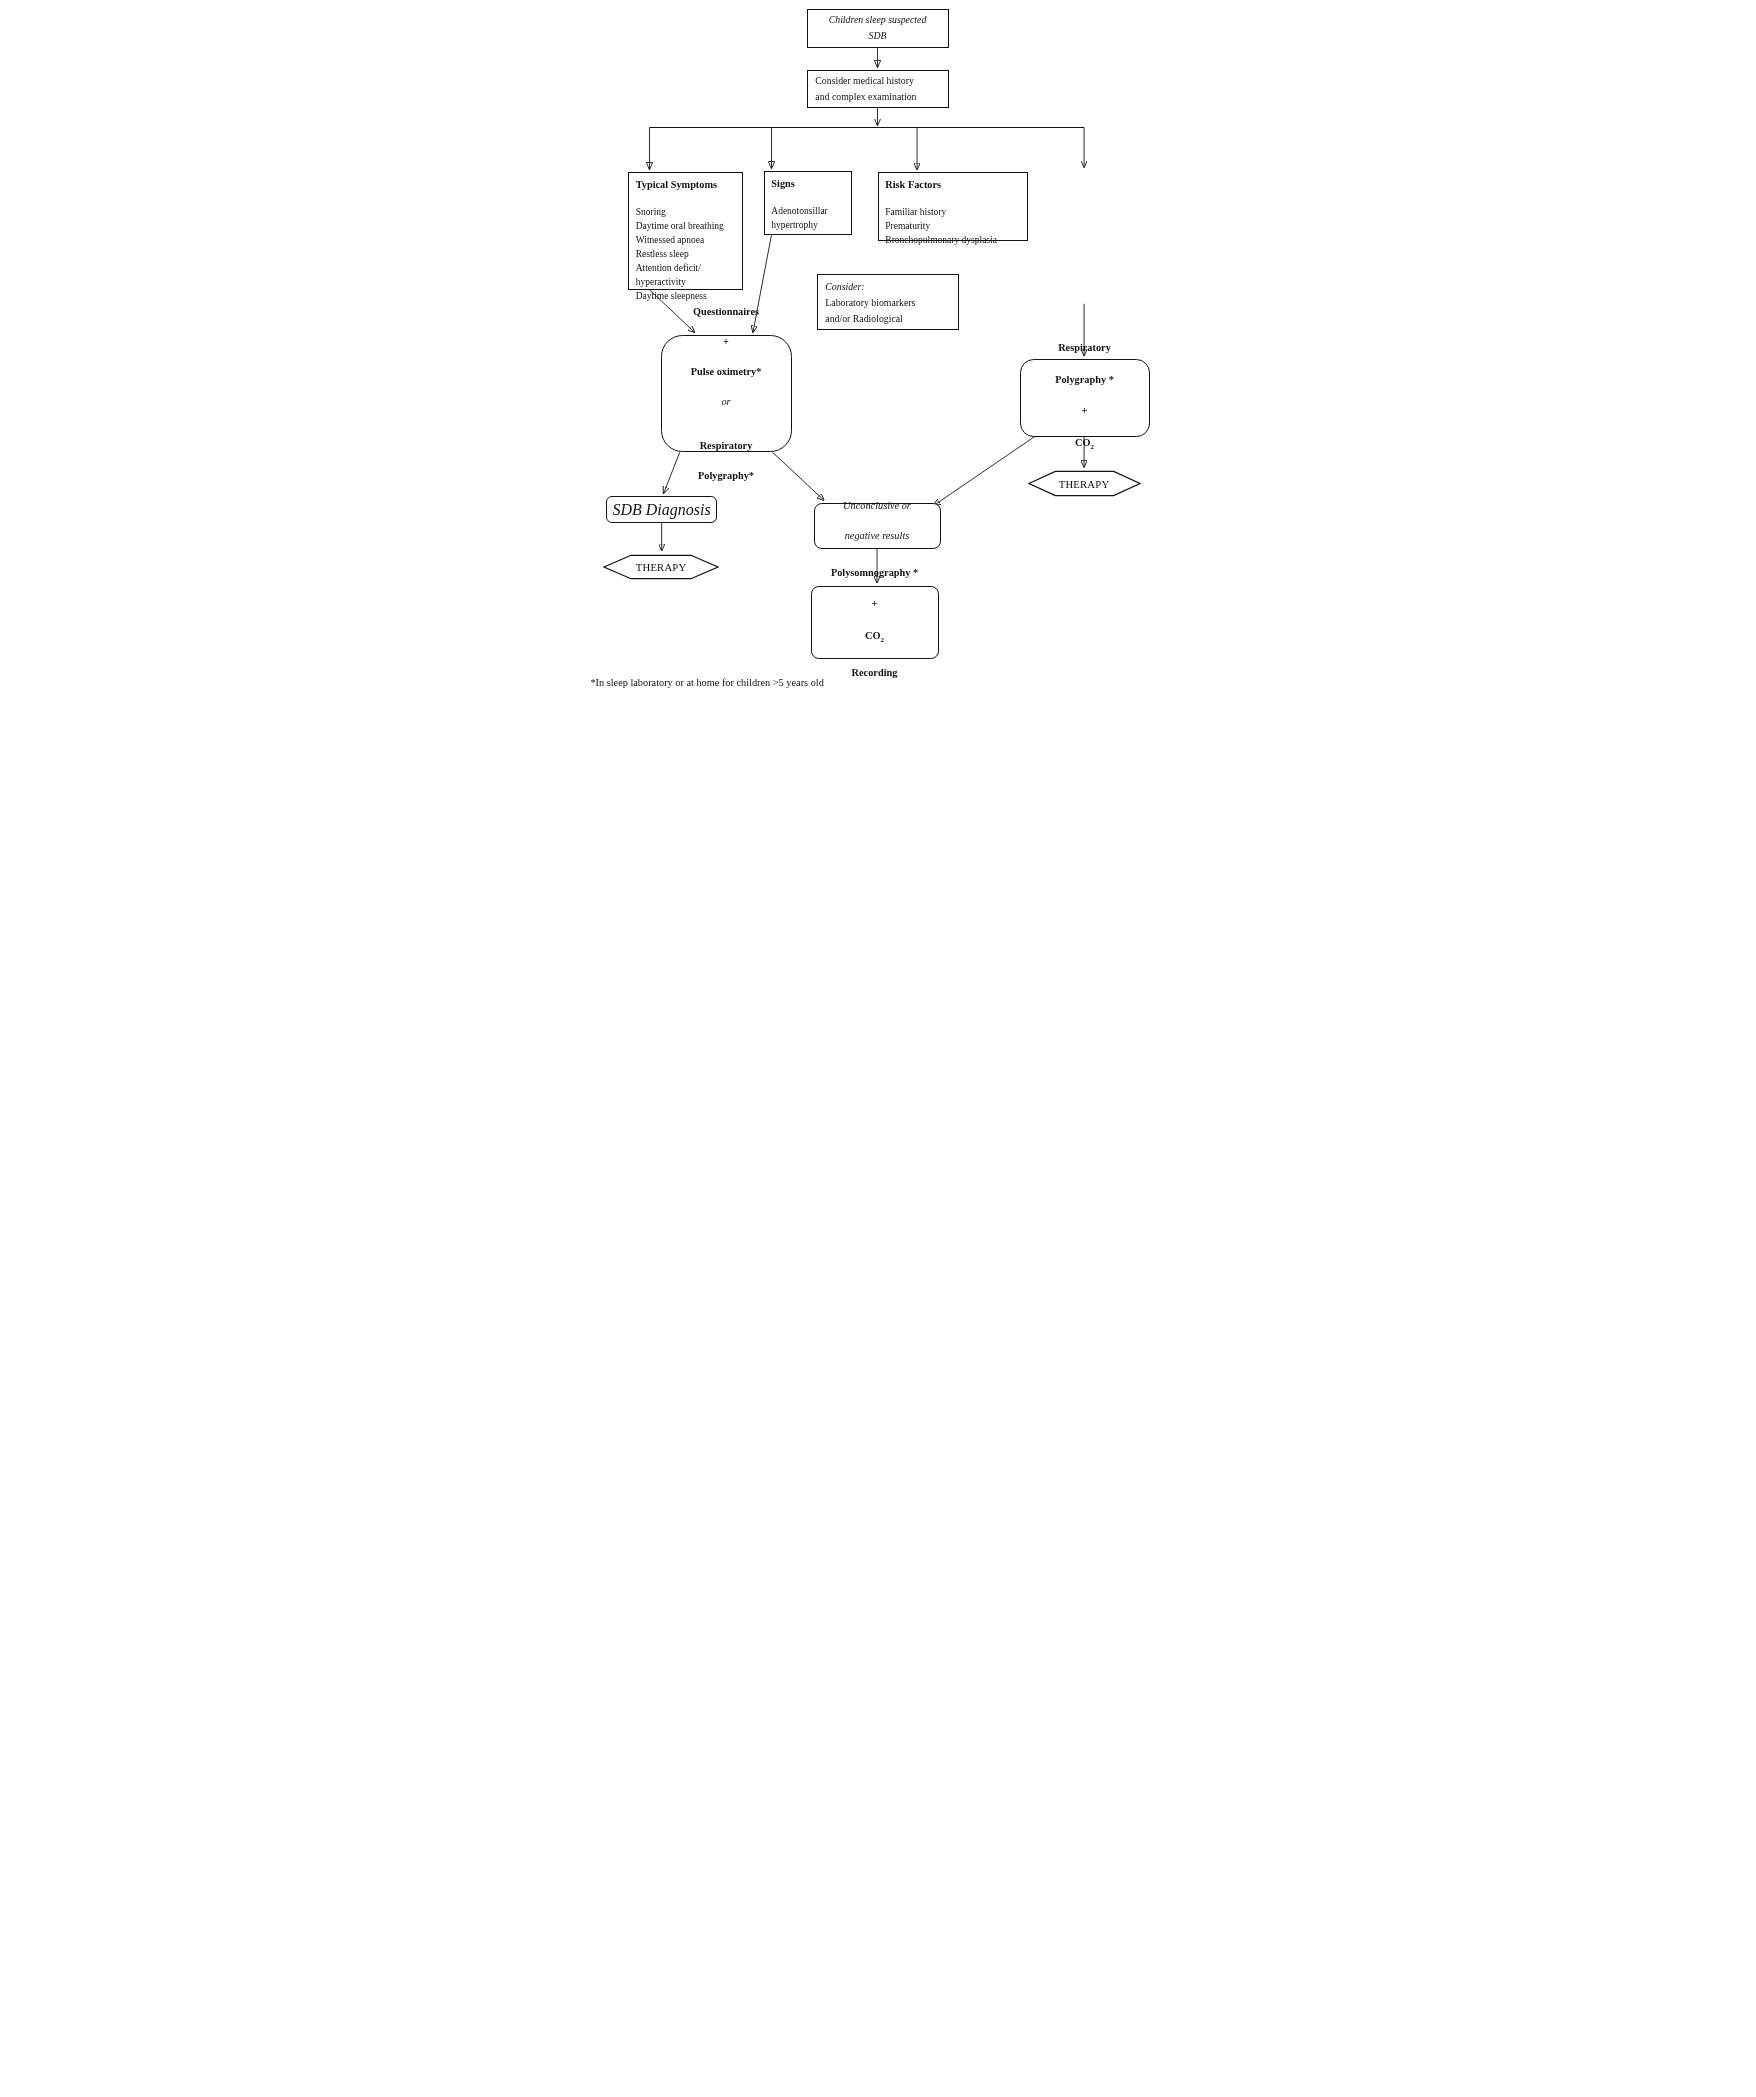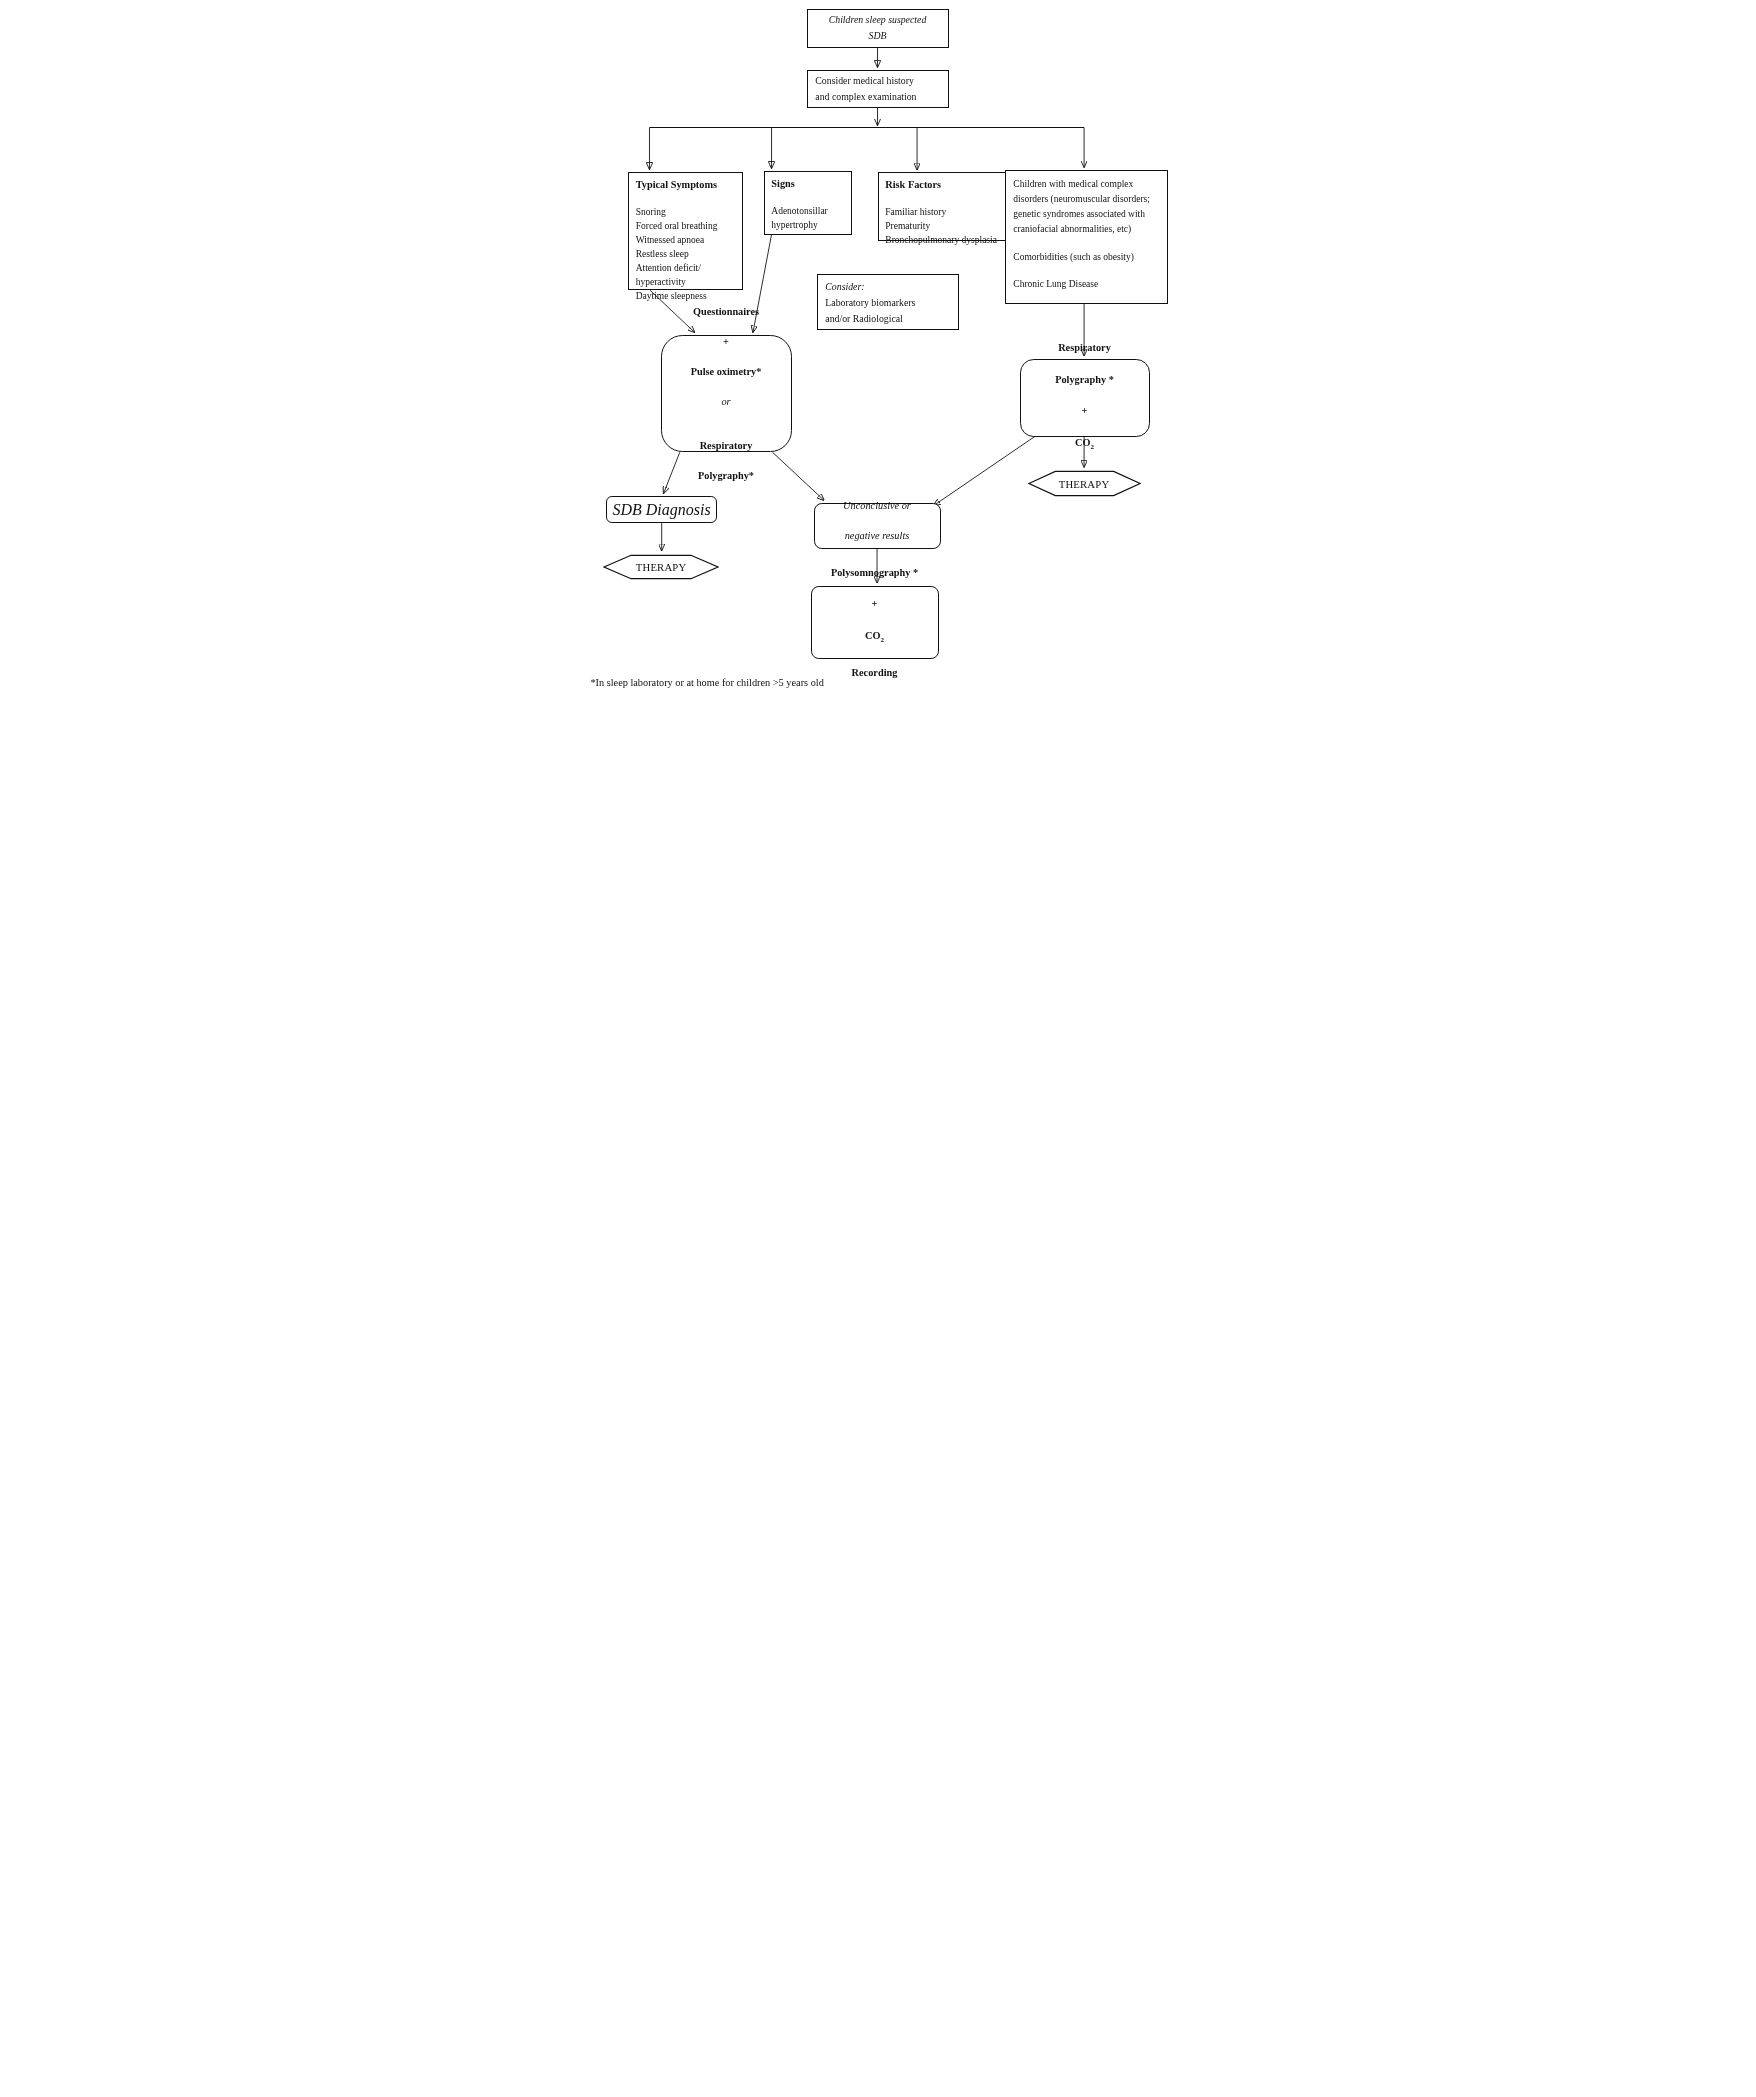--- a/index.html
+++ b/index.html
@@ -124,21 +124,21 @@
 
   <div class="node fs20" style="left:221px; top:70px; width:142px; height:38px; display:flex; flex-direction:column; justify-content:center; padding-left:7.8px;">
     <div>Consider medical history</div>
     <div>and complex examination</div>
   </div>
 
   <div class="node pad" style="left:6.4px; top:172px; width:115px; height:118px;">
     <div class="title">Typical Symptoms</div>
     <div class="gap"></div>
     <div>Snoring</div>
-    <div>Forced oral breathing</div>
+    <div>Daytime oral breathing</div>
     <div>Witnessed apnoea</div>
     <div>Restless sleep</div>
     <div>Attention deficit/</div>
     <div>hyperactivity</div>
     <div>Daytime sleepness</div>
   </div>
 
   <div class="node pad" style="left:142px; top:171px; width:88px; height:64px;font-family:Liberation Serif, serif;">
     <div class="title">Signs</div>
     <div class="gap"></div>
@@ -147,25 +147,20 @@
   </div>
 
   <div class="node pad" style="left:256px; top:172px; width:150px; height:69px;">
     <div class="title">Risk Factors</div>
     <div class="gap"></div>
     <div>Familiar history</div>
     <div>Prematurity</div>
     <div>Bronchopulmonary dysplasia</div>
   </div>
 
-  <div class="node" style="left:419px; top:170px; width:163px; height:134px; padding:5.9px 7.8px;">
-    <p class="para">Children with medical complex disorders (neuromuscular disorders; genetic syndromes associated with craniofacial abnormalities, etc)</p>
-    <p class="para">Comorbidities (such as obesity)</p>
-    <p class="para">Chronic Lung Disease</p>
-  </div>
 
   <div class="node fs20" style="left:231px; top:274px; width:142px; height:56px; padding:3.9px 7.8px;">
     <div class="i">Consider:</div>
     <div>Laboratory biomarkers</div>
     <div>and/or Radiological</div>
   </div>
 
   <div class="node rounded-lg center fs21" style="left:75px; top:335px; width:131px; height:117px;">
     <div class="b">Questionnaires</div>
     <div class="b">+</div>

